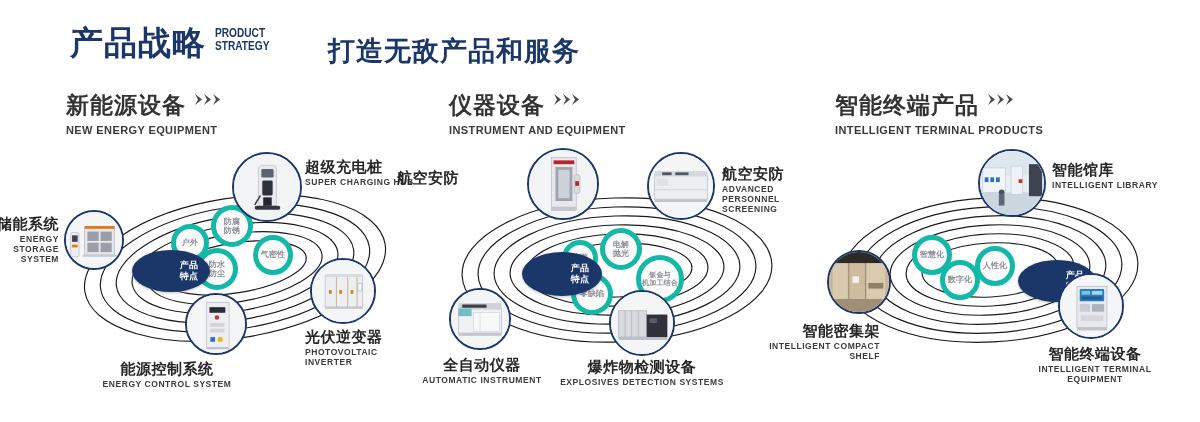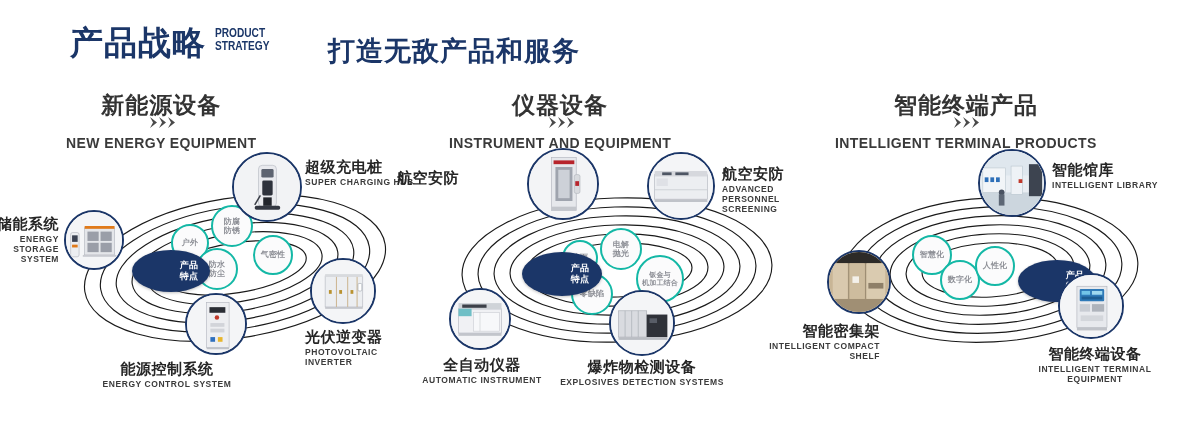--- a/index.html
+++ b/index.html
@@ -28,47 +28,47 @@
   }
   .hdr-sub{
     position:absolute;left:328px;top:33px;
     font-size:27px;font-weight:bold;color:#1b3668;letter-spacing:1px;
   }
 
   
   .sect-title{position:absolute;}
   .sect-cn{
     font-size:23px;font-weight:bold;color:#333333;letter-spacing:1px;
-    display:flex;align-items:center;line-height:1;flex-direction:column;
+    display:flex;line-height:1;
   }
   .chevs{margin-left:9px;display:inline-flex;gap:1px;}
   .chevs svg{display:block;}
   .sect-en{
-    margin-top:7px;font-size:14px;font-weight:bold;color:#3a3a3a;
+    margin-top:7px;font-size:11px;font-weight:bold;color:#3a3a3a;
     letter-spacing:.4px;
   }
 
   
   .cluster{position:absolute;}
   .orbits{position:absolute;left:0;top:0;}
 
   
   .node{
     position:absolute;border-radius:50%;
     border:2.4px solid #1b3668;
     background:#f4f5f7;
     overflow:hidden;
     box-sizing:border-box;
   }
   .node .art{position:absolute;left:0;top:0;width:100%;height:100%;}
 
   
   .bub{
     position:absolute;border-radius:50%;
-    border:2px solid #14b8a6;background:#fbfbfc;
+    border:5px solid #14b8a6;background:#fbfbfc;
     display:flex;align-items:center;justify-content:center;
     text-align:center;color:#8d8f96;font-size:8px;line-height:1.18;
     font-weight:bold;letter-spacing:.2px;white-space:pre-line;
     box-sizing:border-box;
   }
   .core{
     position:absolute;border-radius:50%;
     background:#1b3668;color:#fff;
     display:flex;align-items:center;justify-content:center;
     text-align:center;font-size:9px;font-weight:bold;line-height:1.2;

